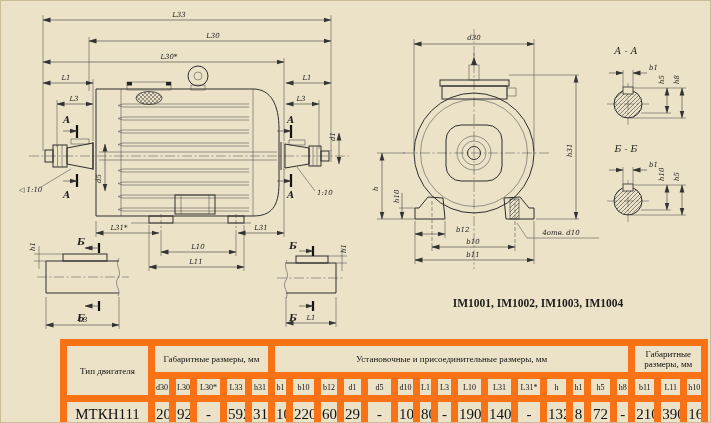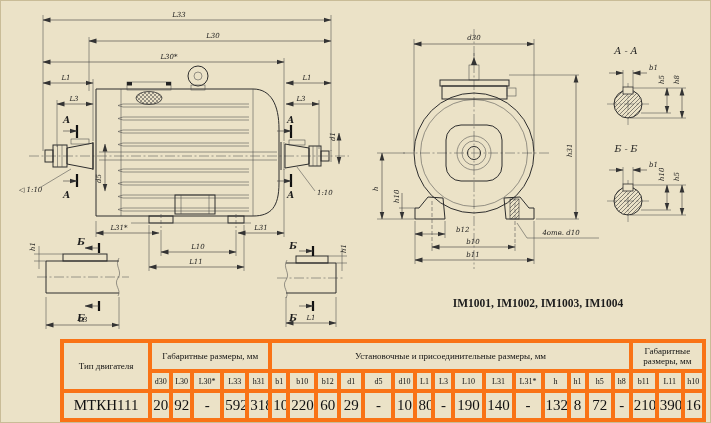--- a/index.html
+++ b/index.html
@@ -20,21 +20,21 @@
   .dlbl{font:italic 7px "DejaVu Serif",serif;}
   .slbl{font:italic 9.5px "DejaVu Serif",serif;}
   .mk{font:italic bold 9px "DejaVu Serif",serif;}
   .cap{font:bold 11.5px "Liberation Serif",serif;}
   table.dims{
     position:absolute;left:59px;top:338px;width:646px;
     border-collapse:collapse;table-layout:fixed;
     background:transparent;
   }
   table.dims td{
-    border:4px solid #f97316;text-align:center;vertical-align:middle;
+    border:7px solid #f97316;text-align:center;vertical-align:middle;
     padding:0 1px;font:9px "Liberation Serif",serif;color:#111;
     overflow:hidden;
   }
   table.dims tr.grp td{font-size:9px;height:26px;}
   table.dims tr.sub td{font-size:8px;height:16px;}
   table.dims tr.val td{font-size:15px;height:25px;}
 </style>
 </head>
 <body>
 

